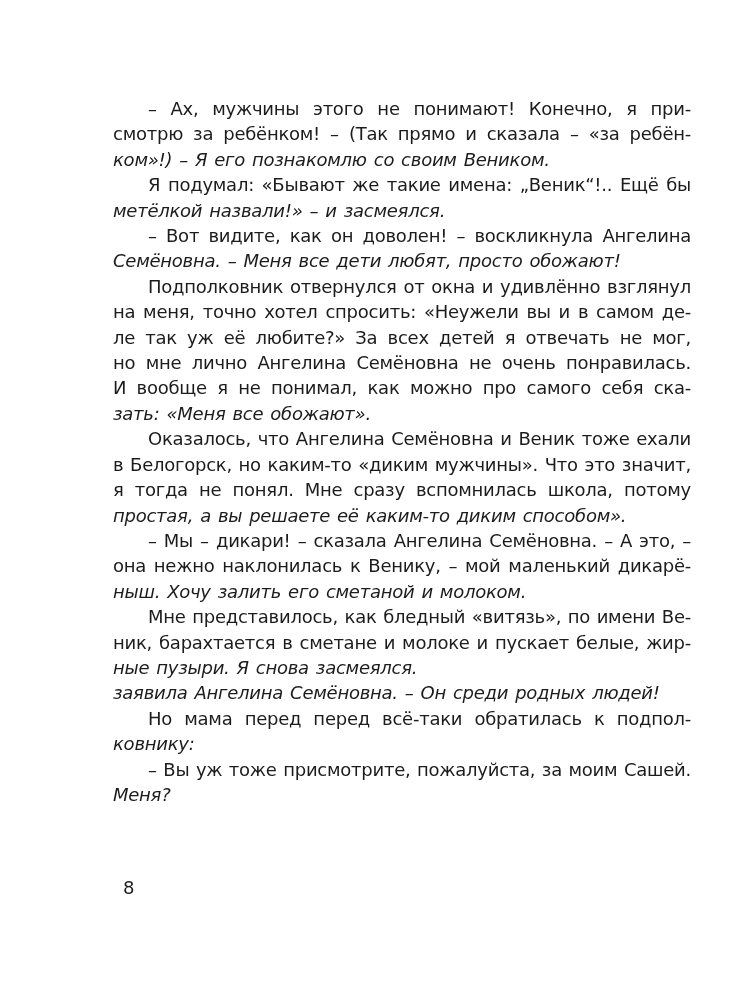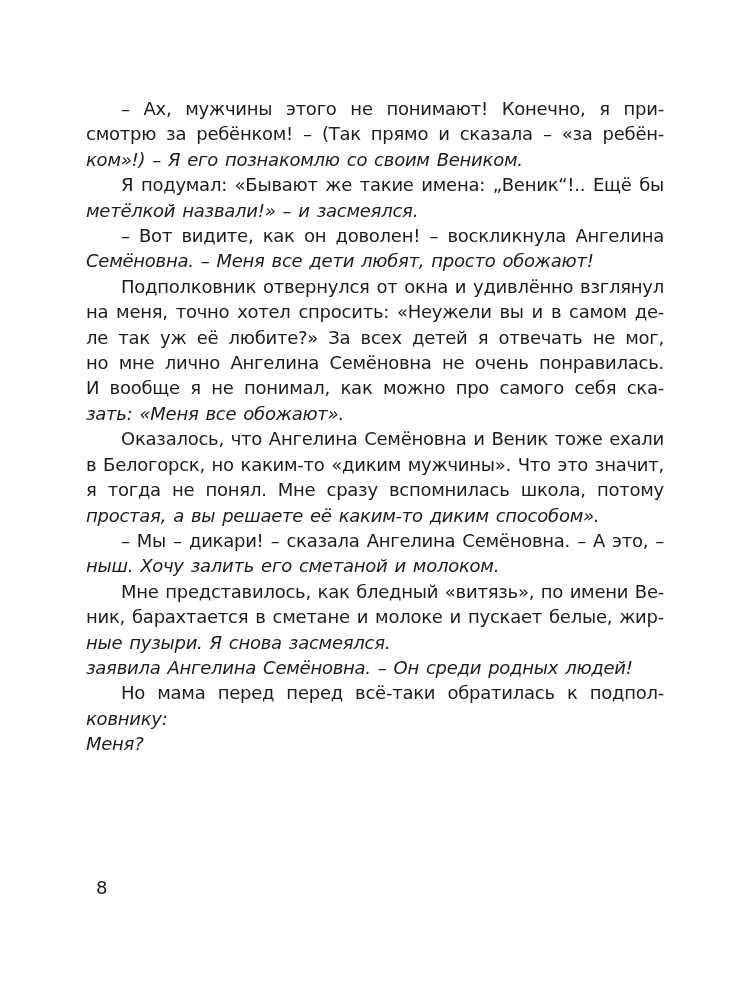--- a/index.html
+++ b/index.html
@@ -12,20 +12,21 @@
     height: 1000px;
     background: #ffffff;
     position: relative;
     overflow: hidden;
     font-family: "DejaVu Sans", "Liberation Sans", sans-serif;
   }
   .page {
     position: absolute;
     inset: 0;
     background: #ffffff;
+    margin-left: 27px;
   }
   .text-block {
     position: absolute;
     left: 86px;
     top: 96px;
     width: 578px;
     font-size: 18px;
     line-height: 25.4px;
     color: #1c1c1c;
     letter-spacing: -0.25px;
@@ -90,39 +91,41 @@
 
     <p class="para">
       <span class="line first">Оказалось, что Ангелина Семёновна и Веник тоже ехали</span>
       <span class="line">в Белогорск, но каким-то «диким мужчины». Что это значит,</span>
       <span class="line">я тогда не понял. Мне сразу вспомнилась школа, потому</span>
       <span class="line last">простая, а вы решаете её каким-то диким способом».</span>
     </p>
 
     <p class="para">
       <span class="line first">– Мы – дикари! – сказала Ангелина Семёновна. – А это, –</span>
+      <span class="line">она нежно наклонилась к Венику, – мой маленький дикарё-</span>
       <span class="line last">ныш. Хочу залить его сметаной и молоком.</span>
     </p>
 
     <p class="para">
       <span class="line first">Мне представилось, как бледный «витязь», по имени Ве-</span>
       <span class="line">ник, барахтается в сметане и молоке и пускает белые, жир-</span>
       <span class="line last">ные пузыри. Я снова засмеялся.</span>
     </p>
 
     <p class="para">
       <span class="line last">заявила Ангелина Семёновна. – Он среди родных людей!</span>
     </p>
 
     <p class="para">
       <span class="line first">Но мама перед перед всё-таки обратилась к подпол-</span>
       <span class="line last">ковнику:</span>
     </p>
 
     <p class="para">
+      <span class="line first">– Вы уж тоже присмотрите, пожалуйста, за моим Сашей.</span>
       <span class="line last">Меня?</span>
     </p>
 
   </div>
 
   <div class="page-number">8</div>
 
 </div>
 
 </body></html>

